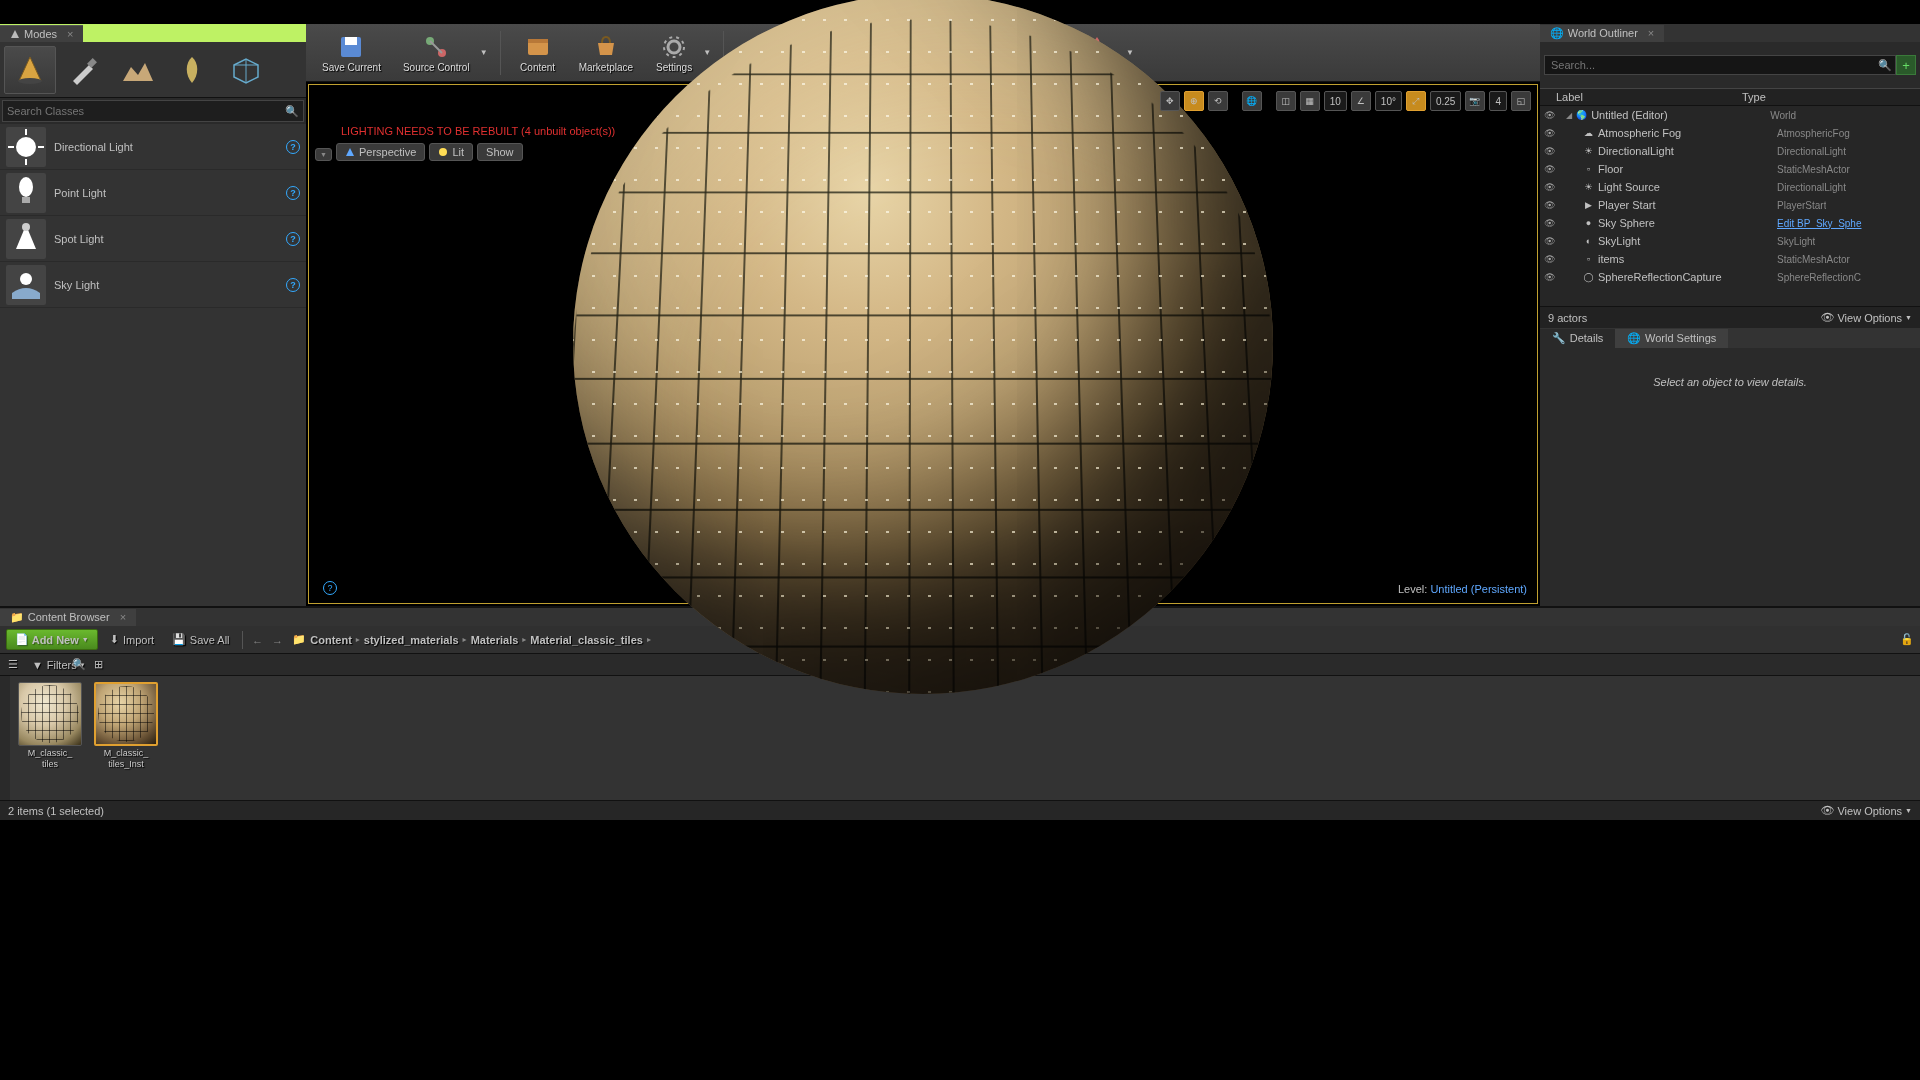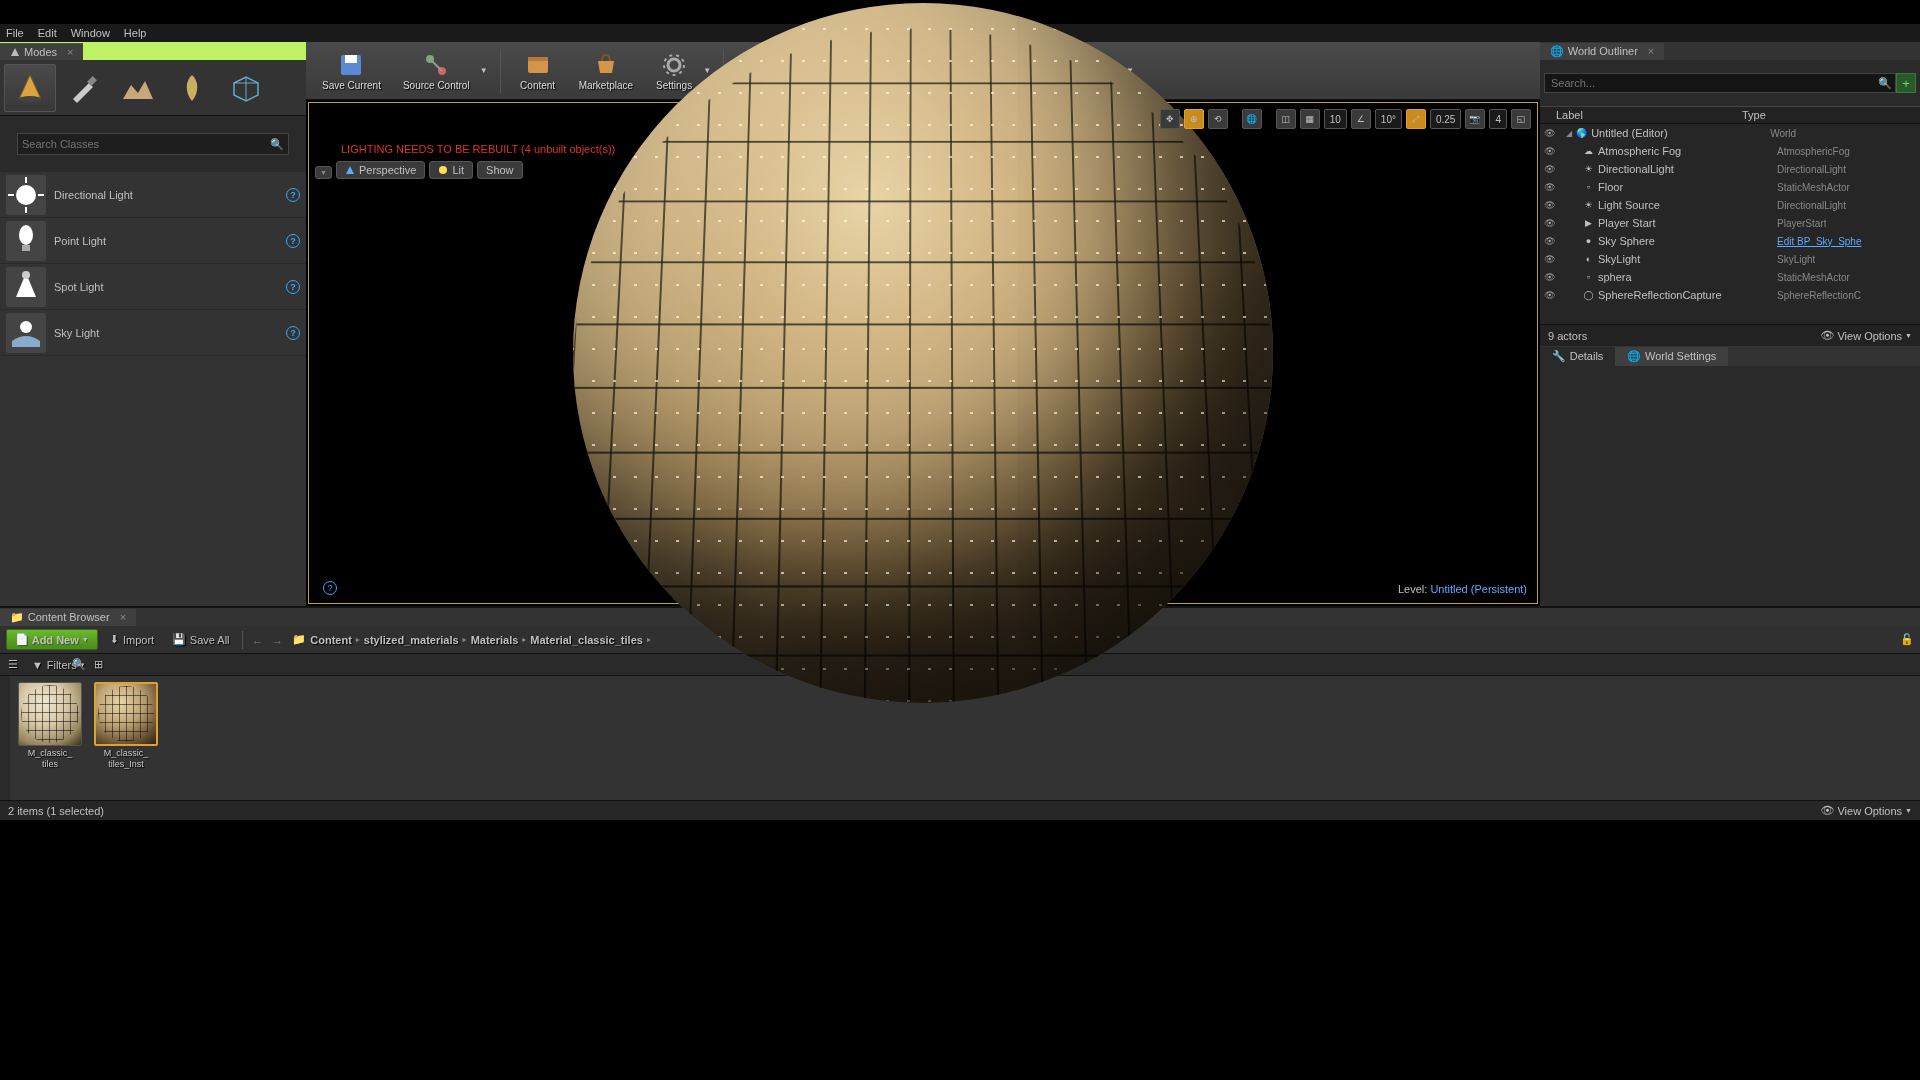--- a/index.html
+++ b/index.html
@@ -9,21 +9,21 @@
 .menubar { height:18px; background:#1a1a1a; display:flex; align-items:center; padding:0 6px; gap:14px; }
 .menubar span { cursor:pointer; }
 .midrow { flex:1; display:flex; min-height:0; }
 .leftcol { width:306px; display:flex; flex-direction:column; background:#2a2a2a; }
 .modes-tab { height:18px; background:#bef264; display:flex; align-items:center; }
 .modes-tab .tab { background:#3f3f3f; padding:2px 10px; display:flex; align-items:center; gap:4px; border-top:1px solid #555; }
 .modes-tab .tab svg { width:10px; height:10px; }
 .mode-icons { height:56px; background:#333; display:flex; align-items:center; padding:0 4px; gap:2px; border-bottom:1px solid #111; }
 .mode-icons .mi { width:52px; height:48px; display:flex; align-items:center; justify-content:center; border-radius:2px; }
 .mode-icons .mi.sel { background:linear-gradient(#4a4a4a,#383838); border:1px solid #555; }
-.search-row { height:22px; background:#1e1e1e; margin:17px; display:flex; align-items:center; padding:0 4px; border:1px solid #444; }
+.search-row { height:22px; background:#1e1e1e; margin:2px; display:flex; align-items:center; padding:0 4px; border:1px solid #444; }
 .search-row input { flex:1; background:transparent; border:none; outline:none; color:#888; }
 .modes-body { flex:1; display:flex; background:#262626; }
 .cat-list { width:122px; background:#2a2a2a; display:flex; flex-direction:column; }
 .cat-list .cat { padding:7px 8px; cursor:pointer; font-weight:bold; color:#bbb; }
 .cat-list .cat.sel { background:#3b3b3b; }
 .item-list { flex:1; display:flex; flex-direction:column; background:#333; }
 .item-list .it { height:46px; display:flex; align-items:center; gap:8px; padding:0 6px; border-bottom:1px solid #2a2a2a; }
 .item-list .it .thumb { width:40px; height:40px; background:#444; border-radius:2px; display:flex; align-items:center; justify-content:center; }
 .item-list .it .q { margin-left:auto; color:#3af; font-weight:bold; width:14px; height:14px; border:1px solid #3af; border-radius:50%; display:flex; align-items:center; justify-content:center; font-size:9px; }
 .centercol { flex:1; display:flex; flex-direction:column; min-width:0; }
@@ -109,26 +109,20 @@
 .cb-foot { height:20px; background:#262626; display:flex; align-items:center; padding:0 8px; border-top:1px solid #111;}
 .cb-foot .vo { margin-left:auto; display:flex; align-items:center; gap:3px;}
 svg { display:block;}
 </style>
 </head>
 <body>
 
 <div class="root">
  <div class="black-bar"></div>
 
- <div class="menubar">
-  <span>File</span>
-  <span>Edit</span>
-  <span>Window</span>
-  <span>Help</span>
- </div>
 
  <div class="midrow">
 
   <div class="leftcol">
    <div class="modes-tab">
     <div class="tab">
      <svg viewBox="0 0 10 10">
               <polygon points="1,9 5,1 9,9" fill="#bbb"></polygon>
             </svg>
      <span>Modes</span>
@@ -488,21 +482,21 @@
             <span class="eye">👁</span>
             <span class="indent" style="width:20px"></span>
             <span class="ic">◐</span>
             <span class="nm">SkyLight</span>
             <span class="tp">SkyLight</span>
           </div>
           <div class="wo-row">
             <span class="eye">👁</span>
             <span class="indent" style="width:20px"></span>
             <span class="ic">▫</span>
-            <span class="nm">sphera</span>
+            <span class="nm">items</span>
             <span class="tp">StaticMeshActor</span>
           </div>
           <div class="wo-row">
             <span class="eye">👁</span>
             <span class="indent" style="width:20px"></span>
             <span class="ic">◯</span>
             <span class="nm">SphereReflectionCapture</span>
             <span class="tp">SphereReflectionC</span>
           </div>
         </div>
@@ -516,20 +510,23 @@
    </div>
    <div class="details-tabs">
     <div class="tab">
             <span>🔧</span>
             <span>Details</span>
           </div>
     <div class="tab sel">
             <span>🌐</span>
             <span>World Settings</span>
           </div>
+   </div>
+   <div class="details-body">
+    <span>Select an object to view details.</span>
    </div>
   </div>
  </div>
 
  <div class="bottomrow">
   <div class="cb-tab">
    <div class="tab">
     <span>📁</span>
     <span>Content Browser</span>
     <span style="color:#888;margin-left:6px">×</span>

